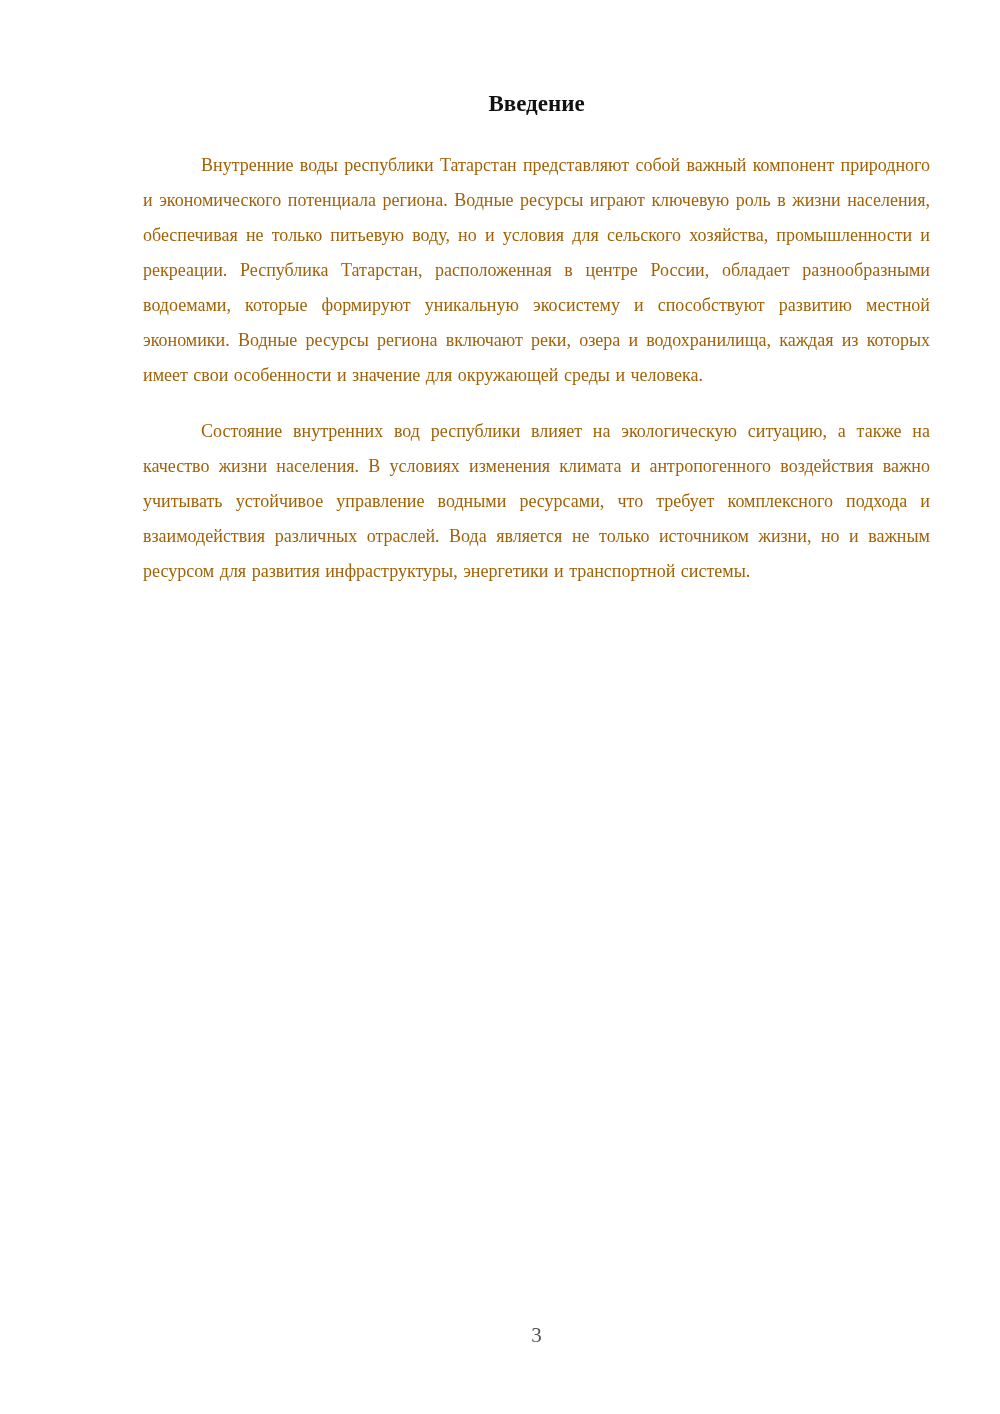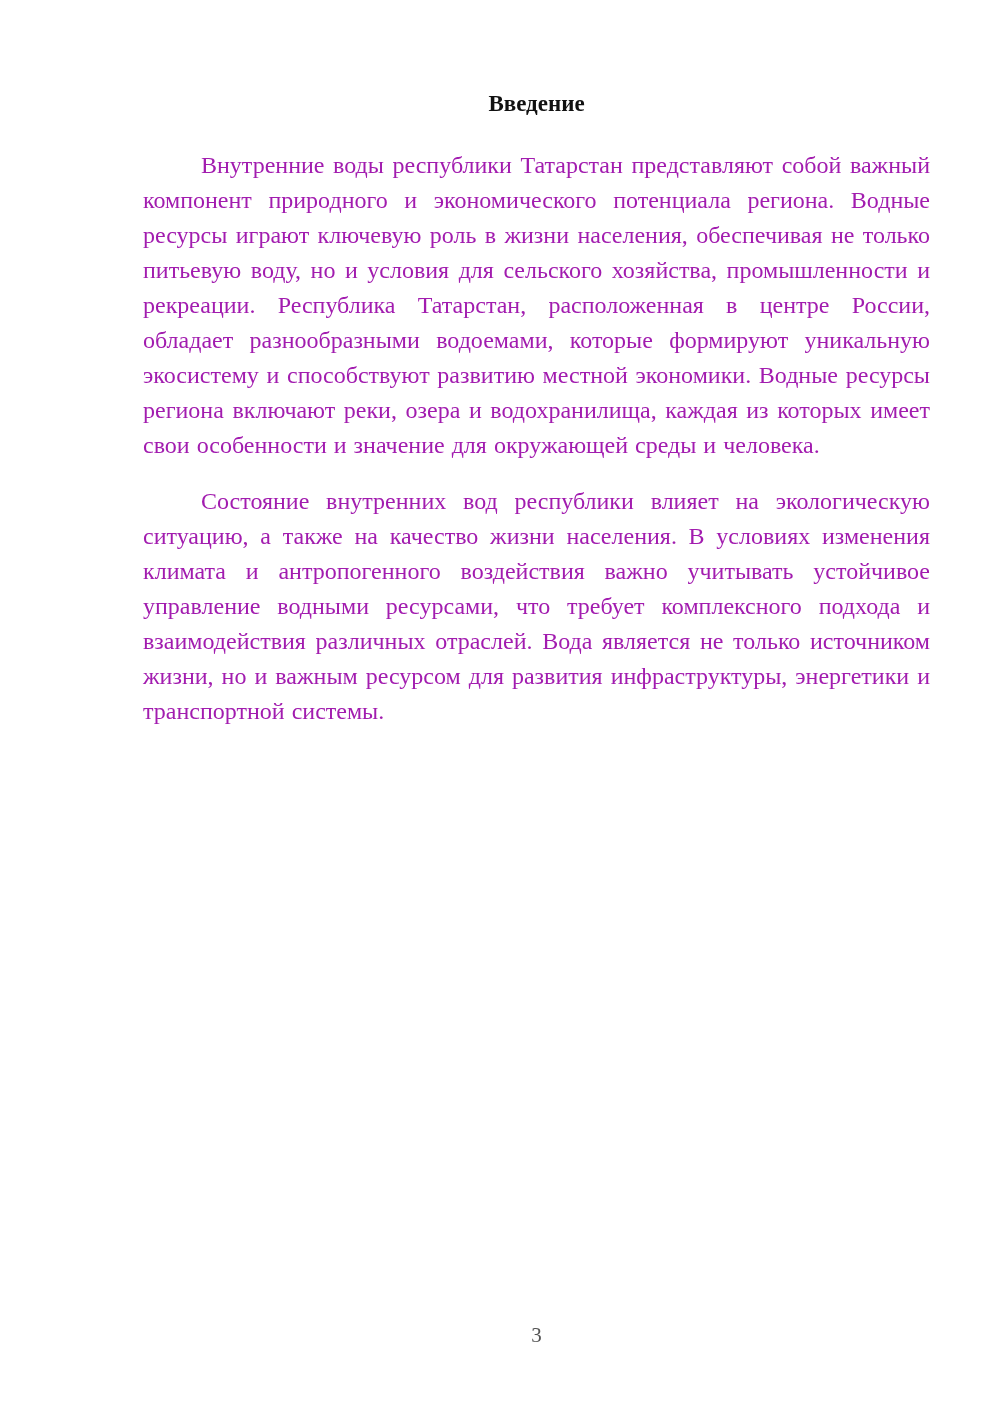--- a/index.html
+++ b/index.html
@@ -26,25 +26,25 @@
   .doc-title {
     margin: 0 0 30px 0;
     font-size: 23px;
     font-weight: bold;
     text-align: center;
     color: #111111;
     line-height: 28px;
   }
   .doc-paragraph {
     margin: 0 0 21px 0;
-    font-size: 24px;
+    font-size: 18px;
     line-height: 35px;
     text-align: justify;
     text-indent: 58px;
-    color: #a21caf;
+    color: #a16207;
     word-spacing: 1px;
   }
   .page-footer {
     position: absolute;
     bottom: 52px;
     left: 143px;
     width: 787px;
     text-align: center;
   }
   .page-number {

